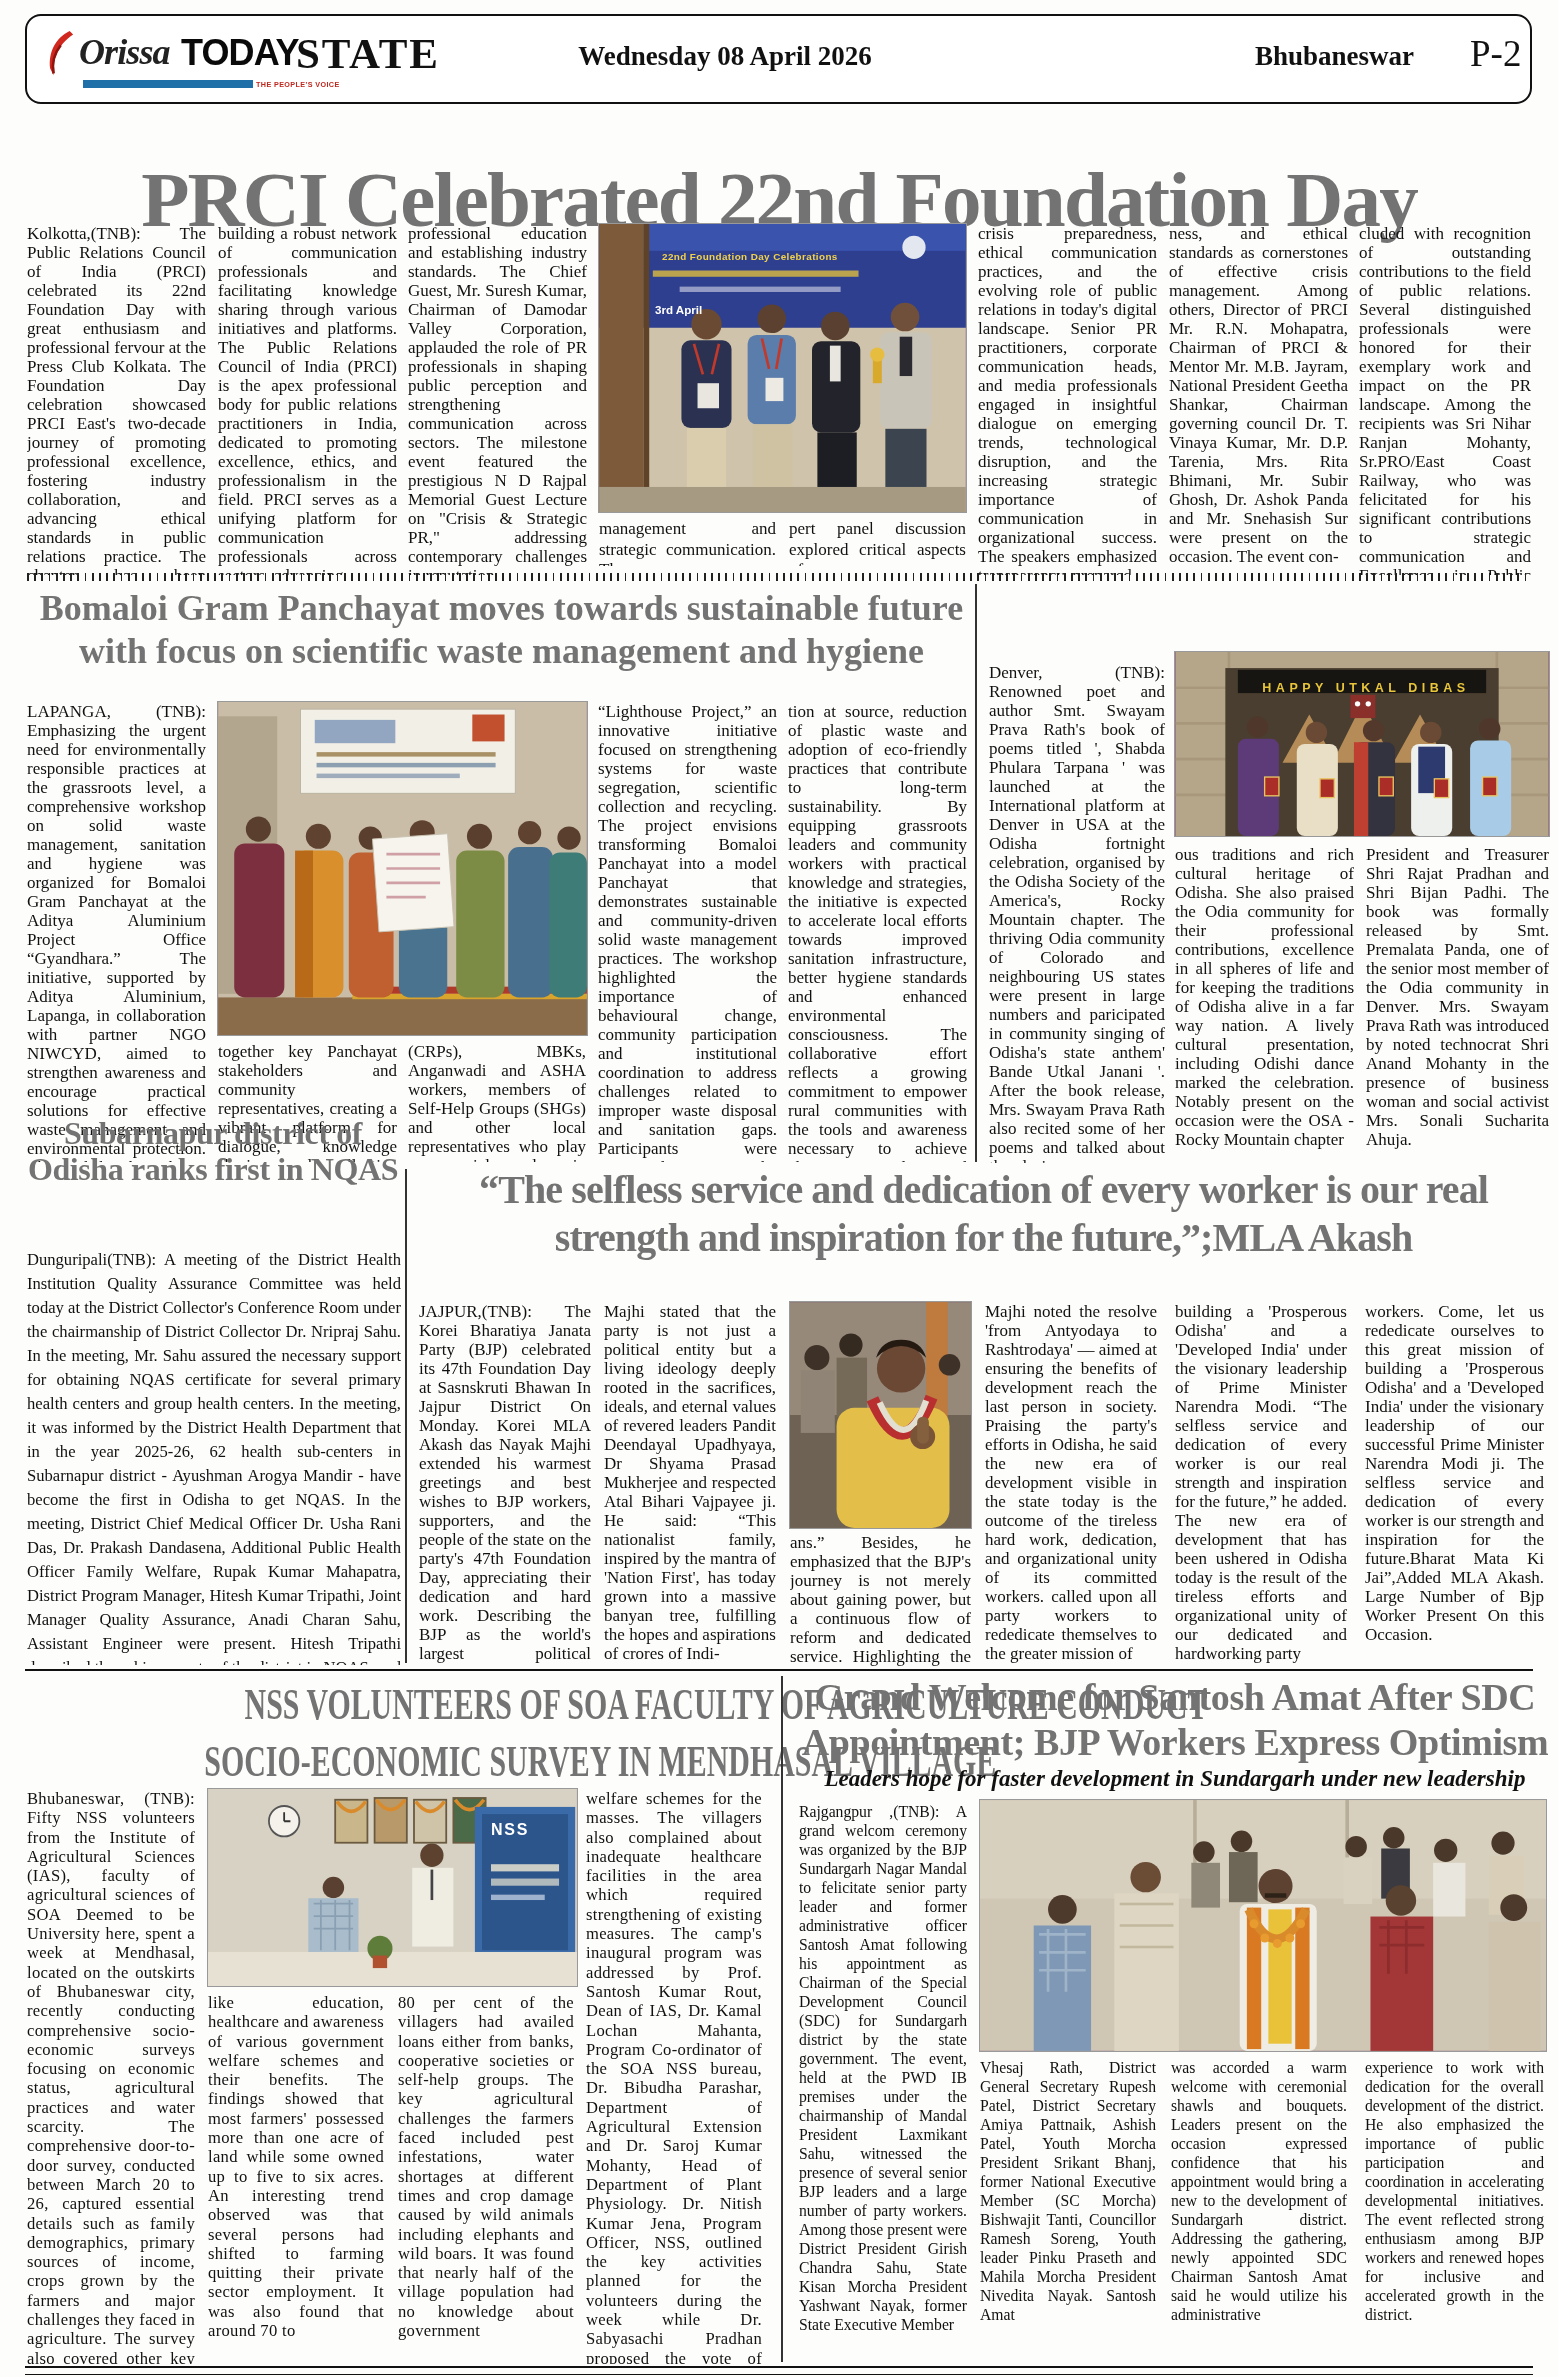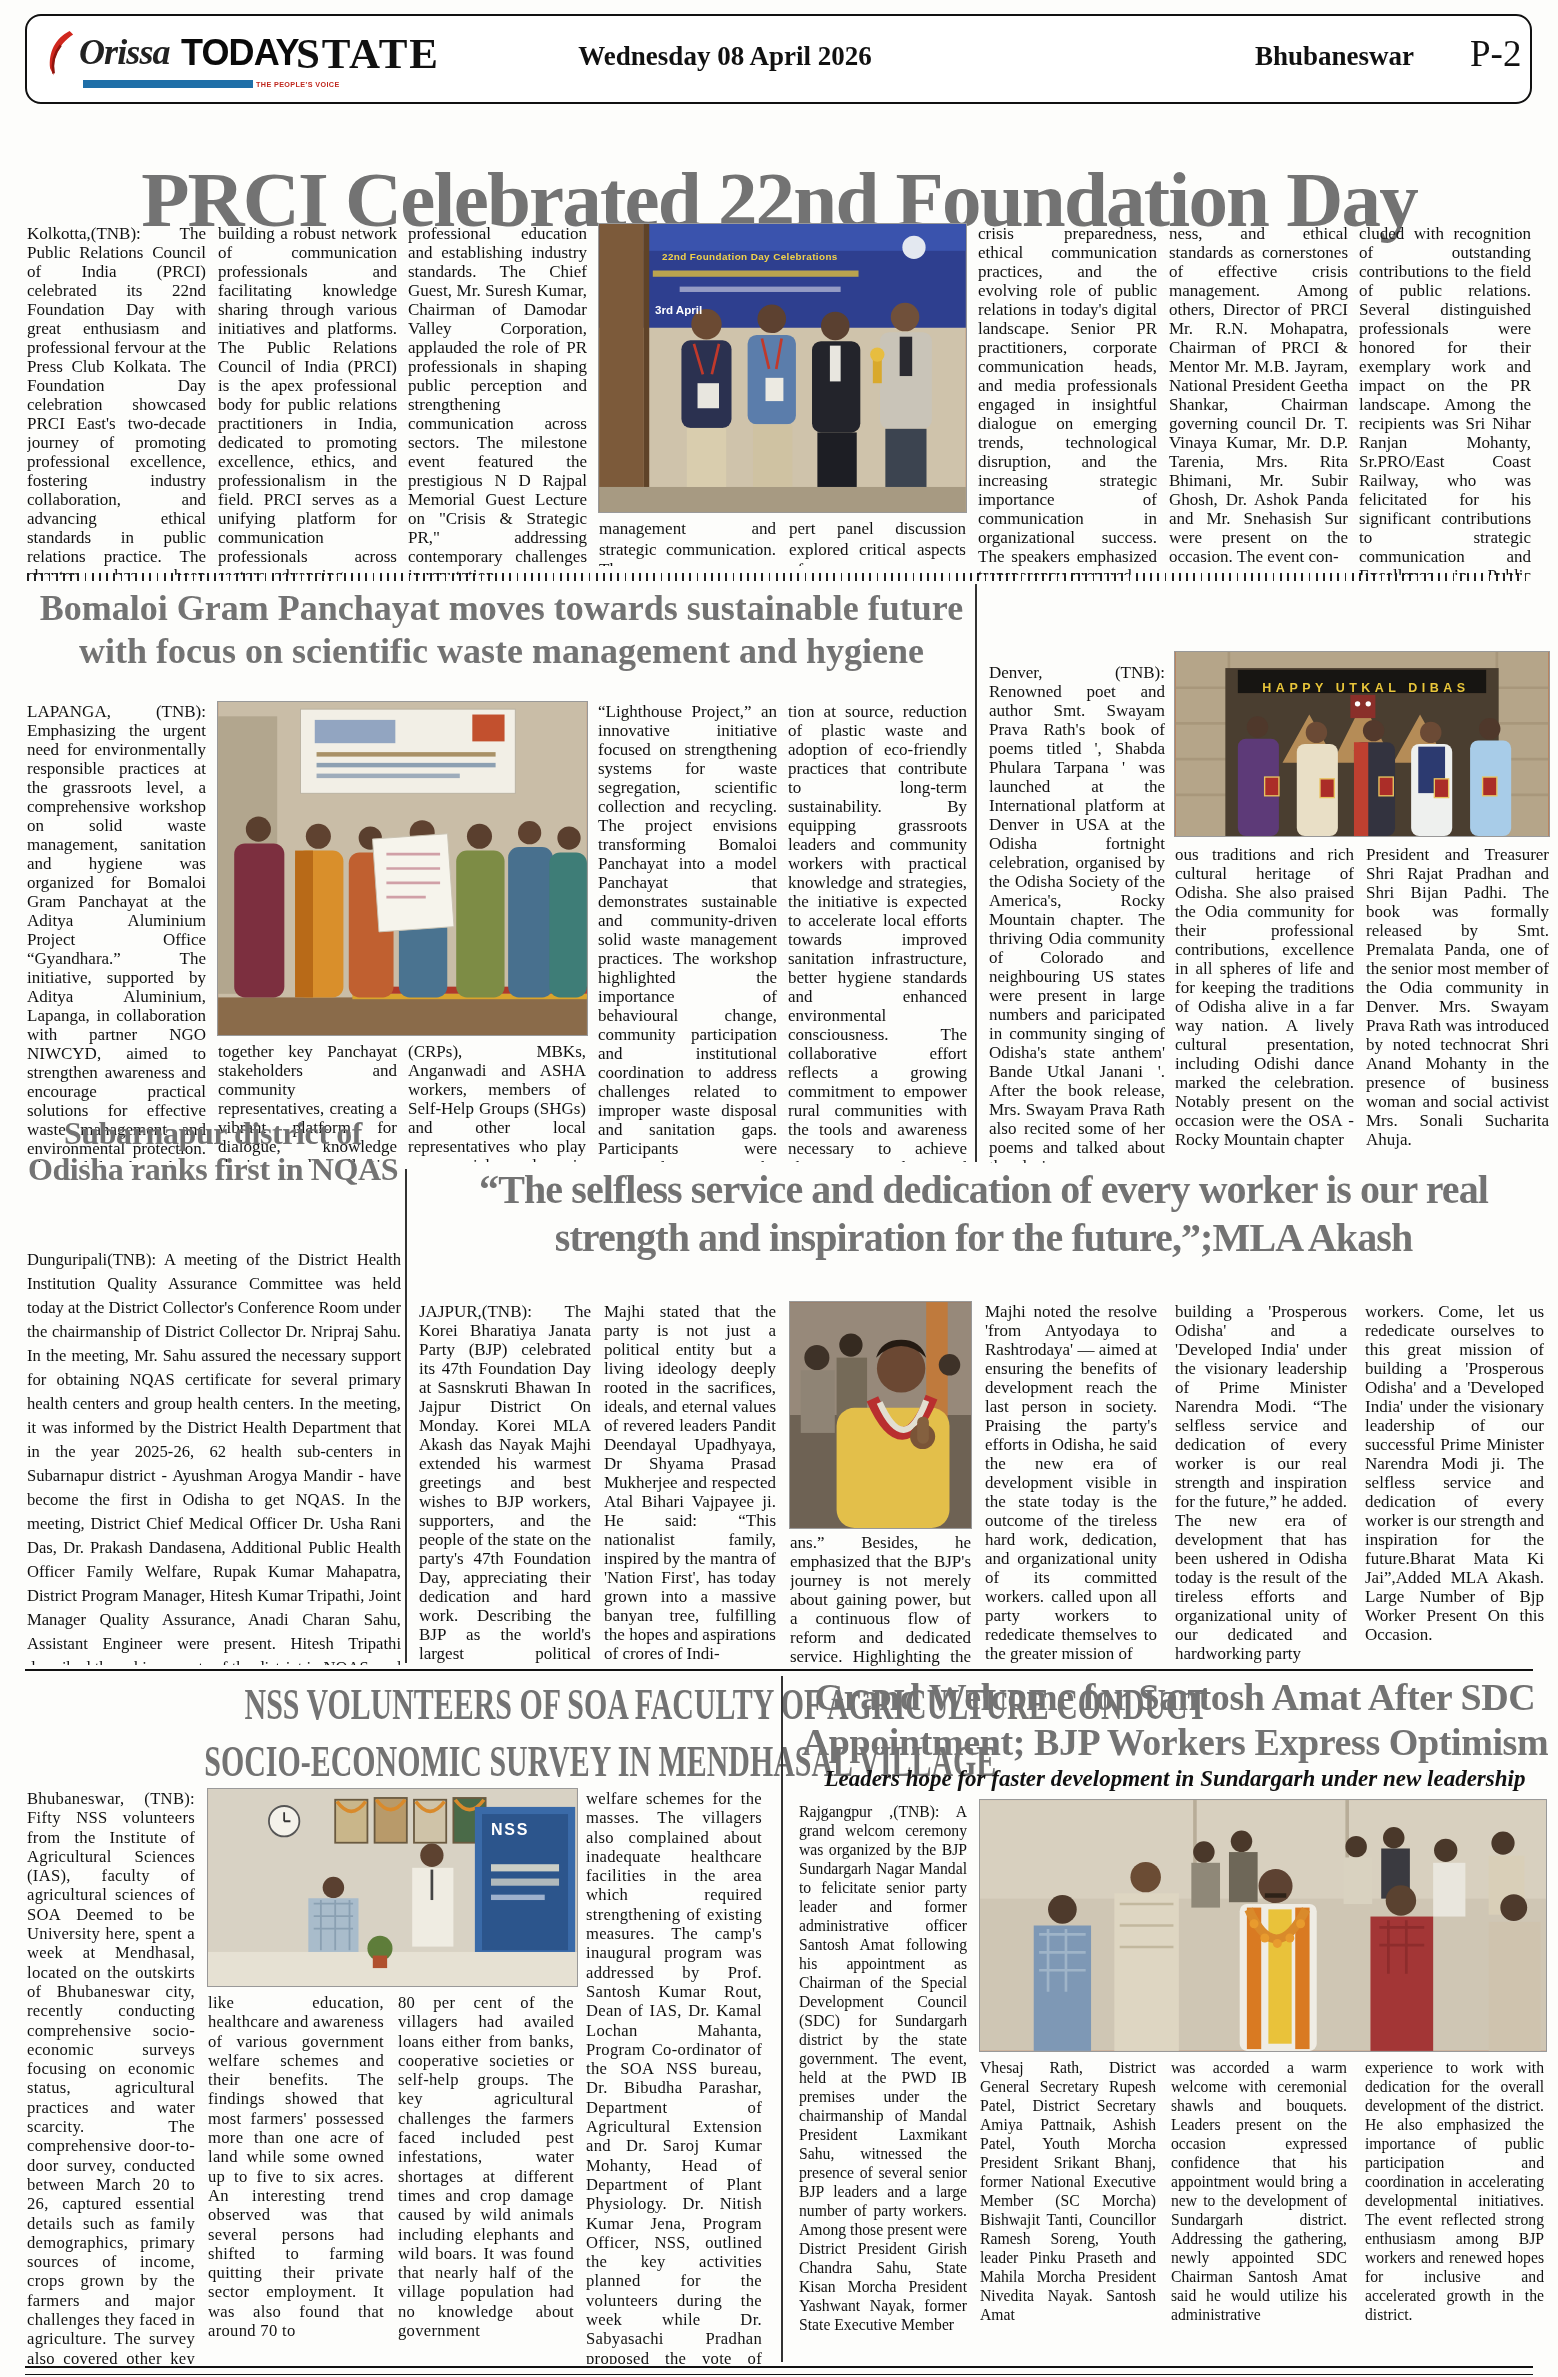--- a/index.html
+++ b/index.html
@@ -30,21 +30,21 @@
   .col-nqas{font-size:16.6px;line-height:24px;text-align:justify;overflow:hidden;}
   .col-nss{font-size:16.6px;line-height:19.3px;letter-spacing:0.3px;text-align:justify;overflow:hidden;}
   .col-sdc{font-size:15.7px;line-height:19px;text-align:justify;overflow:hidden;}
   .cap{font-size:17px;line-height:20.6px;text-align:justify;overflow:hidden;}
   
   .dotrule{height:8px;background:repeating-linear-gradient(90deg,#222 0 1.8px,transparent 1.8px 7.2px);}
   .vrule{width:1.8px;background:#333;}
   .hrule{height:1.8px;background:#111;}
   .dblrule{height:6.3px;border-top:2.7px solid #111;border-bottom:1.8px solid #111;}
   
-  .photo{overflow:hidden;background:#c2410c;outline:0.9px solid #999;}
+  .photo{overflow:hidden;background:#701a75;outline:0.9px solid #999;}
   .photo svg{display:block;}
   .ph-overlay{position:absolute;font-family:"Liberation Sans",sans-serif;}
 </style>
 </head>
 <body>
 
 <div class="page">
 
   <div class="abs masthead">
     <div class="abs" style="left:16px;top:12.5px;width:39px;height:52px;">

